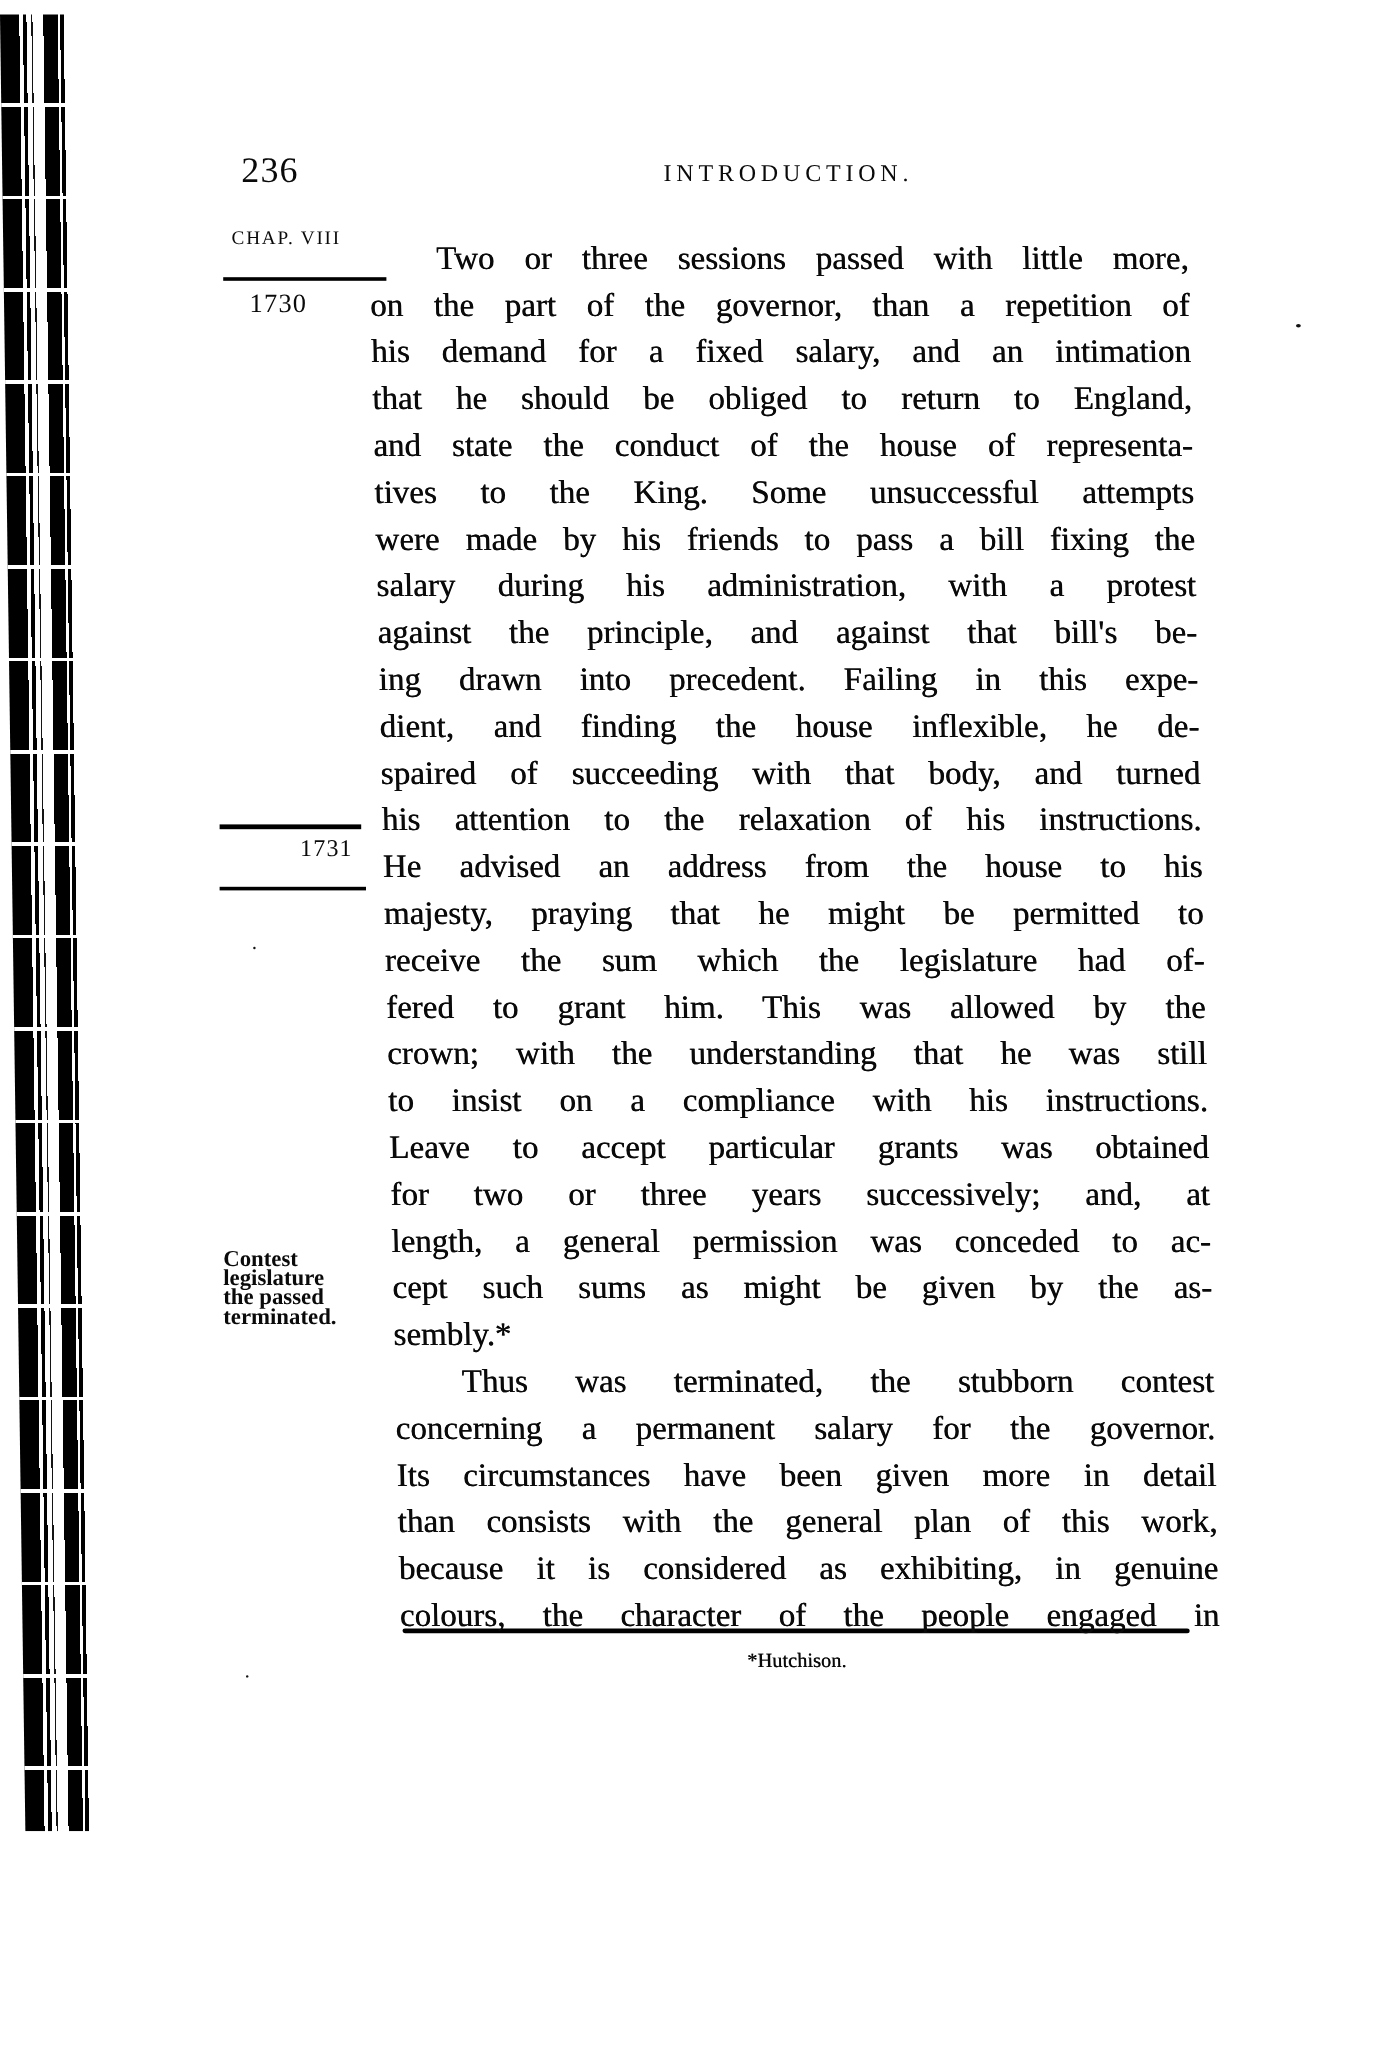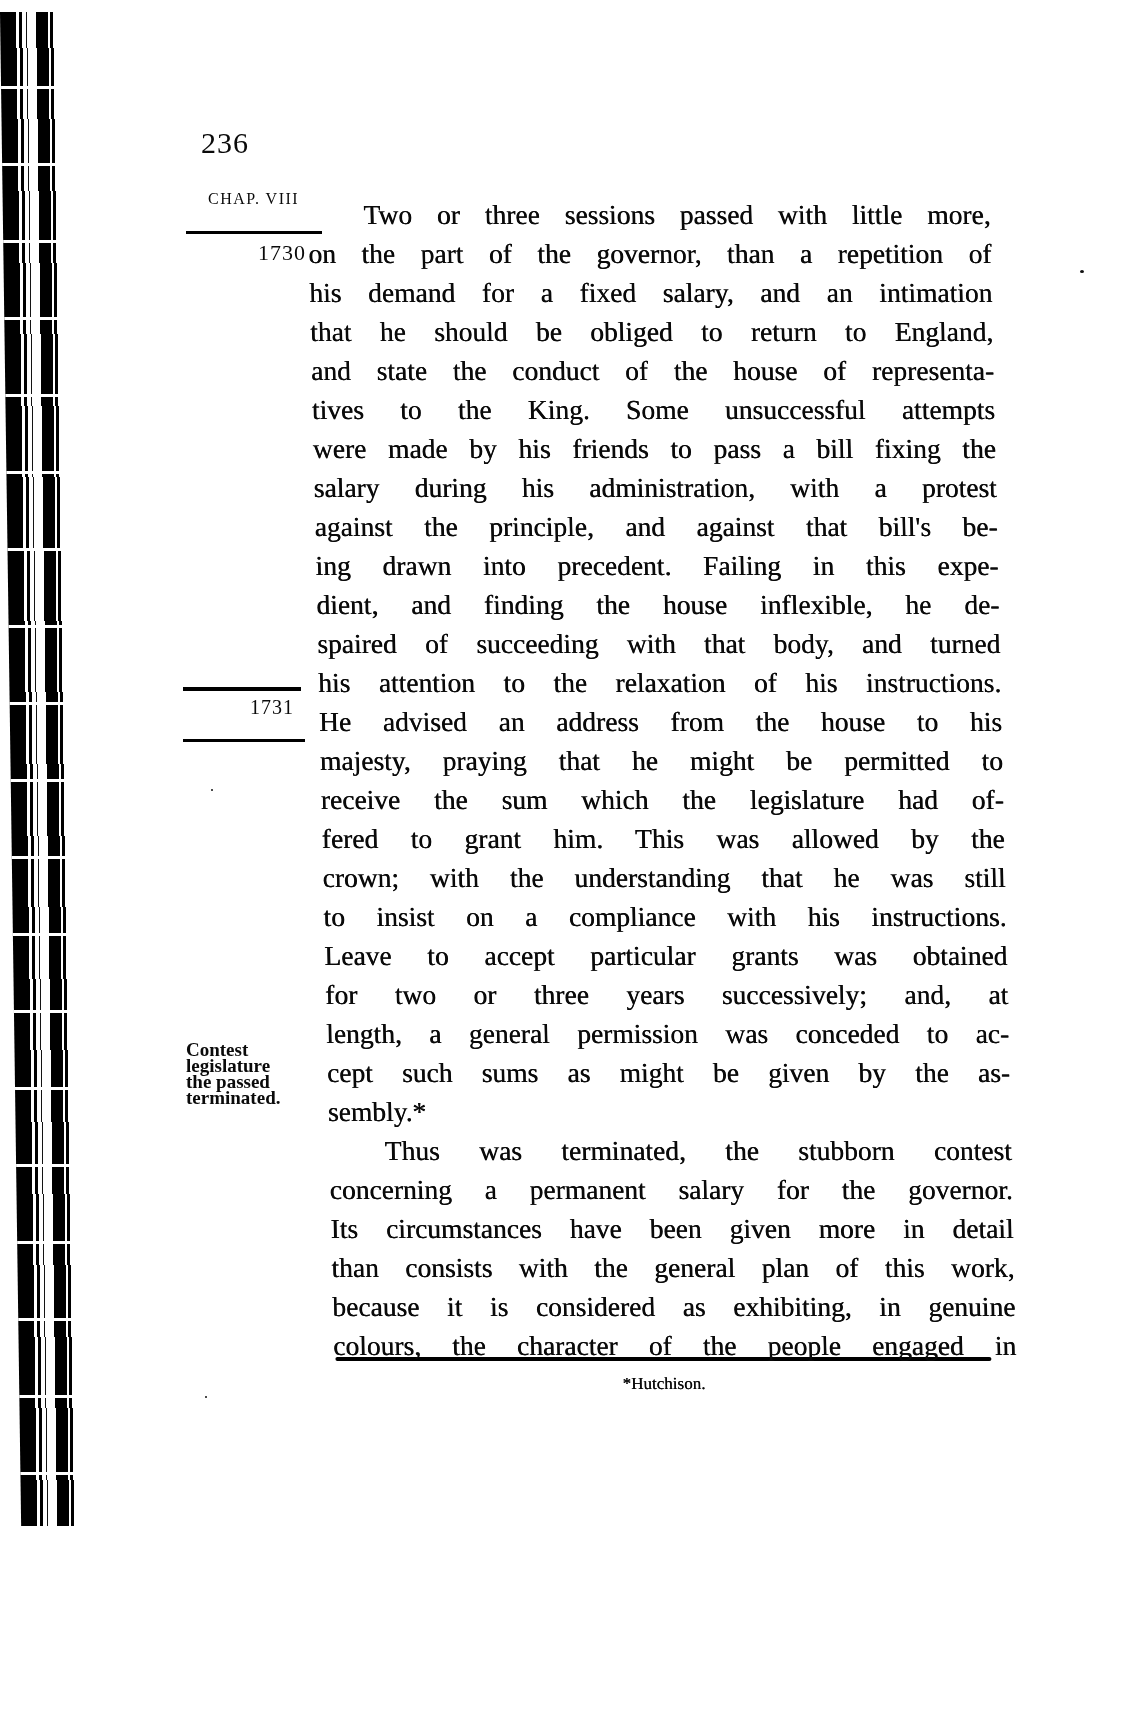--- a/index.html
+++ b/index.html
@@ -23,23 +23,23 @@
   .bottom-band{
     position:absolute;left:0;top:1640px;width:1148px;height:75px;background:#000;
     clip-path:polygon(0 45%, 35% 30%, 70% 20%, 100% 8%, 100% 100%, 0 100%);
   }
   .speck{position:absolute;background:#111;border-radius:50%;}
   
   .page-number{position:absolute;left:201px;top:126px;font-size:30px;letter-spacing:1px;}
   .running-head{position:absolute;left:477px;top:134px;width:360px;text-align:center;
     font-size:20px;letter-spacing:4px;}
   
-  .chap{position:absolute;left:208px;top:190px;width:122px;font-size:16px;letter-spacing:1.5px;}
+  .chap{position:absolute;left:193px;top:190px;width:122px;font-size:16px;letter-spacing:1.5px;}
   .mrule{position:absolute;background:#000;}
-  .year1730{position:absolute;left:208px;top:240px;width:98px;text-align:right;font-size:22px;letter-spacing:1px;}
+  .year1730{position:absolute;left:208px;top:240px;width:98px;text-align:left;font-size:22px;letter-spacing:1px;}
   .year1731{position:absolute;left:190px;top:696px;width:104px;text-align:right;font-size:20px;letter-spacing:1px;}
   .side-note{position:absolute;left:186px;top:1042px;width:112px;font-size:19px;line-height:16px;font-weight:bold;}
   
   .body-col{
     position:absolute;left:307px;top:195px;width:683px;
     transform:skewX(1.3deg);transform-origin:top left;
     font-size:27.5px;line-height:39px;
     text-shadow:0.4px 0 0 currentColor;
   }
   .line{text-align:justify;text-align-last:justify;white-space:normal;height:39px;overflow:visible;}
@@ -62,20 +62,21 @@
   <div class="speck" style="left:211px;top:789px;width:2px;height:2px;"></div>
   <div class="speck" style="left:205px;top:1396px;width:2px;height:2px;"></div>
   <div class="speck" style="left:239px;top:1591px;width:3px;height:3px;"></div>
   <div class="speck" style="left:425px;top:1616px;width:2px;height:2px;"></div>
   <div class="speck" style="left:858px;top:1643px;width:2px;height:2px;"></div>
   <div class="speck" style="left:1085px;top:1646px;width:3px;height:2px;"></div>
   <div class="speck" style="left:1115px;top:1634px;width:2px;height:2px;"></div>
   <div class="speck" style="left:1137px;top:1640px;width:3px;height:3px;"></div>
 
   <div class="page-number">236</div>
+  <div class="running-head">INTRODUCTION.</div>
 
   <div class="chap">CHAP. VIII</div>
   <div class="mrule" style="left:186px;top:231px;width:136px;height:3px;"></div>
   <div class="year1730">1730</div>
 
   <div class="mrule" style="left:183px;top:687px;width:118px;height:4px;"></div>
   <div class="year1731">1731</div>
   <div class="mrule" style="left:183px;top:739px;width:122px;height:3px;"></div>
 
   <div class="side-note">

